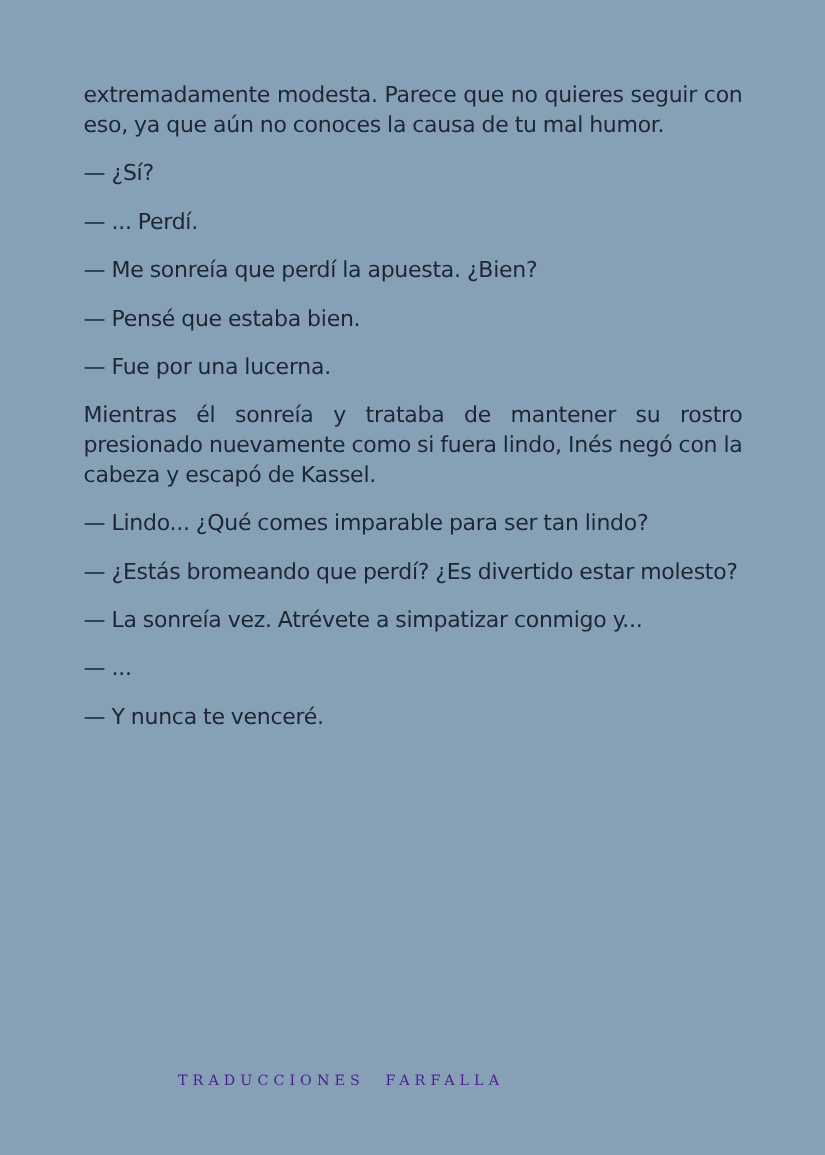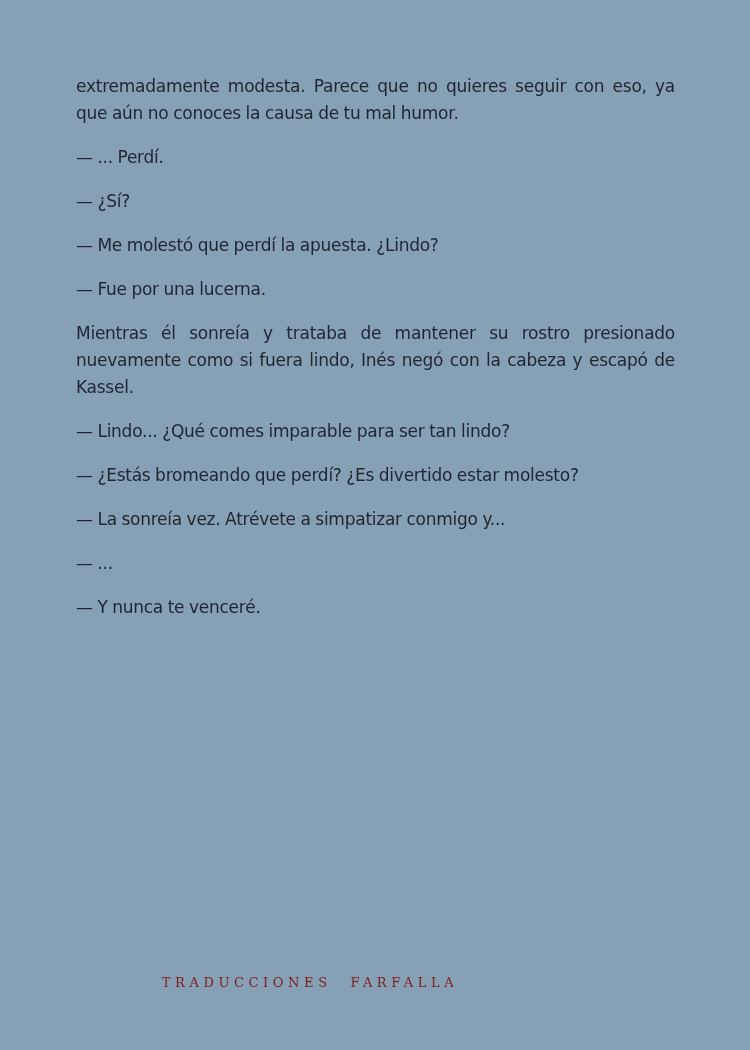--- a/index.html
+++ b/index.html
@@ -12,54 +12,55 @@
       background: #86a0b5;
       position: relative;
       overflow: hidden;
     }
     .page {
       position: absolute;
       left: 76px;
       top: 73px;
       width: 599px;
       font-family: "DejaVu Sans", sans-serif;
-      font-size: 17px;
+      font-size: 20px;
       color: #1e2533;
       line-height: 27px;
     }
     .para {
       margin: 0 0 17px 0;
       text-align: justify;
       letter-spacing: -0.25px;
       word-spacing: -0.5px;
     }
     .para.dialogue {
       text-align: justify;
     }
     .footer {
       position: absolute;
       left: 0;
       width: 620px;
       top: 975px;
       text-align: center;
       font-family: "DejaVu Serif", serif;
       font-size: 13px;
-      color: #7f1d1d;
+      color: #4c1d95;
       letter-spacing: 4.6px;
       word-spacing: 10px;
     }
   </style>
 </head>
 <body>
 
 <div class="page">
   <p class="para">extremadamente modesta. Parece que no quieres seguir con eso, ya que aún no conoces la causa de tu mal humor.</p>
+  <p class="para dialogue">— ¿Sí?</p>
   <p class="para dialogue">— ... Perdí.</p>
-  <p class="para dialogue">— ¿Sí?</p>
-  <p class="para dialogue">— Me molestó que perdí la apuesta. ¿Lindo?</p>
+  <p class="para dialogue">— Me sonreía que perdí la apuesta. ¿Bien?</p>
+  <p class="para dialogue">— Pensé que estaba bien.</p>
   <p class="para dialogue">— Fue por una lucerna.</p>
   <p class="para">Mientras él sonreía y trataba de mantener su rostro presionado nuevamente como si fuera lindo, Inés negó con la cabeza y escapó de Kassel.</p>
   <p class="para dialogue">— Lindo... ¿Qué comes imparable para ser tan lindo?</p>
   <p class="para dialogue">— ¿Estás bromeando que perdí? ¿Es divertido estar molesto?</p>
   <p class="para dialogue">— La sonreía vez. Atrévete a simpatizar conmigo y...</p>
   <p class="para dialogue">— ...</p>
   <p class="para dialogue">— Y nunca te venceré.</p>
 </div>
 
 <div class="footer">TRADUCCIONES FARFALLA</div>

